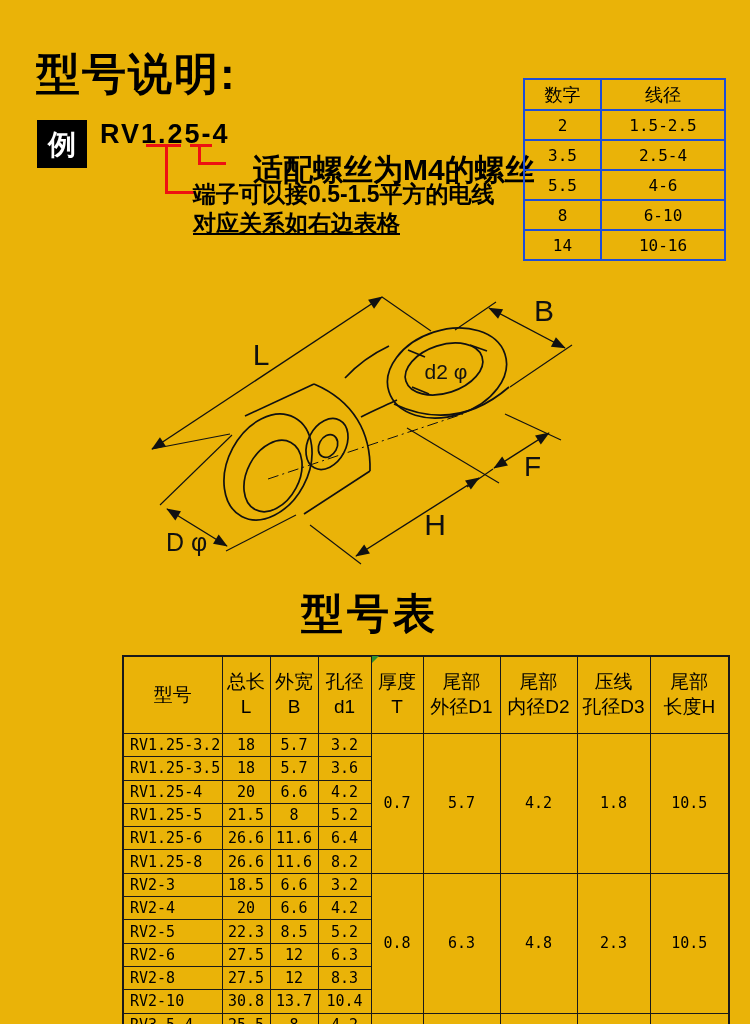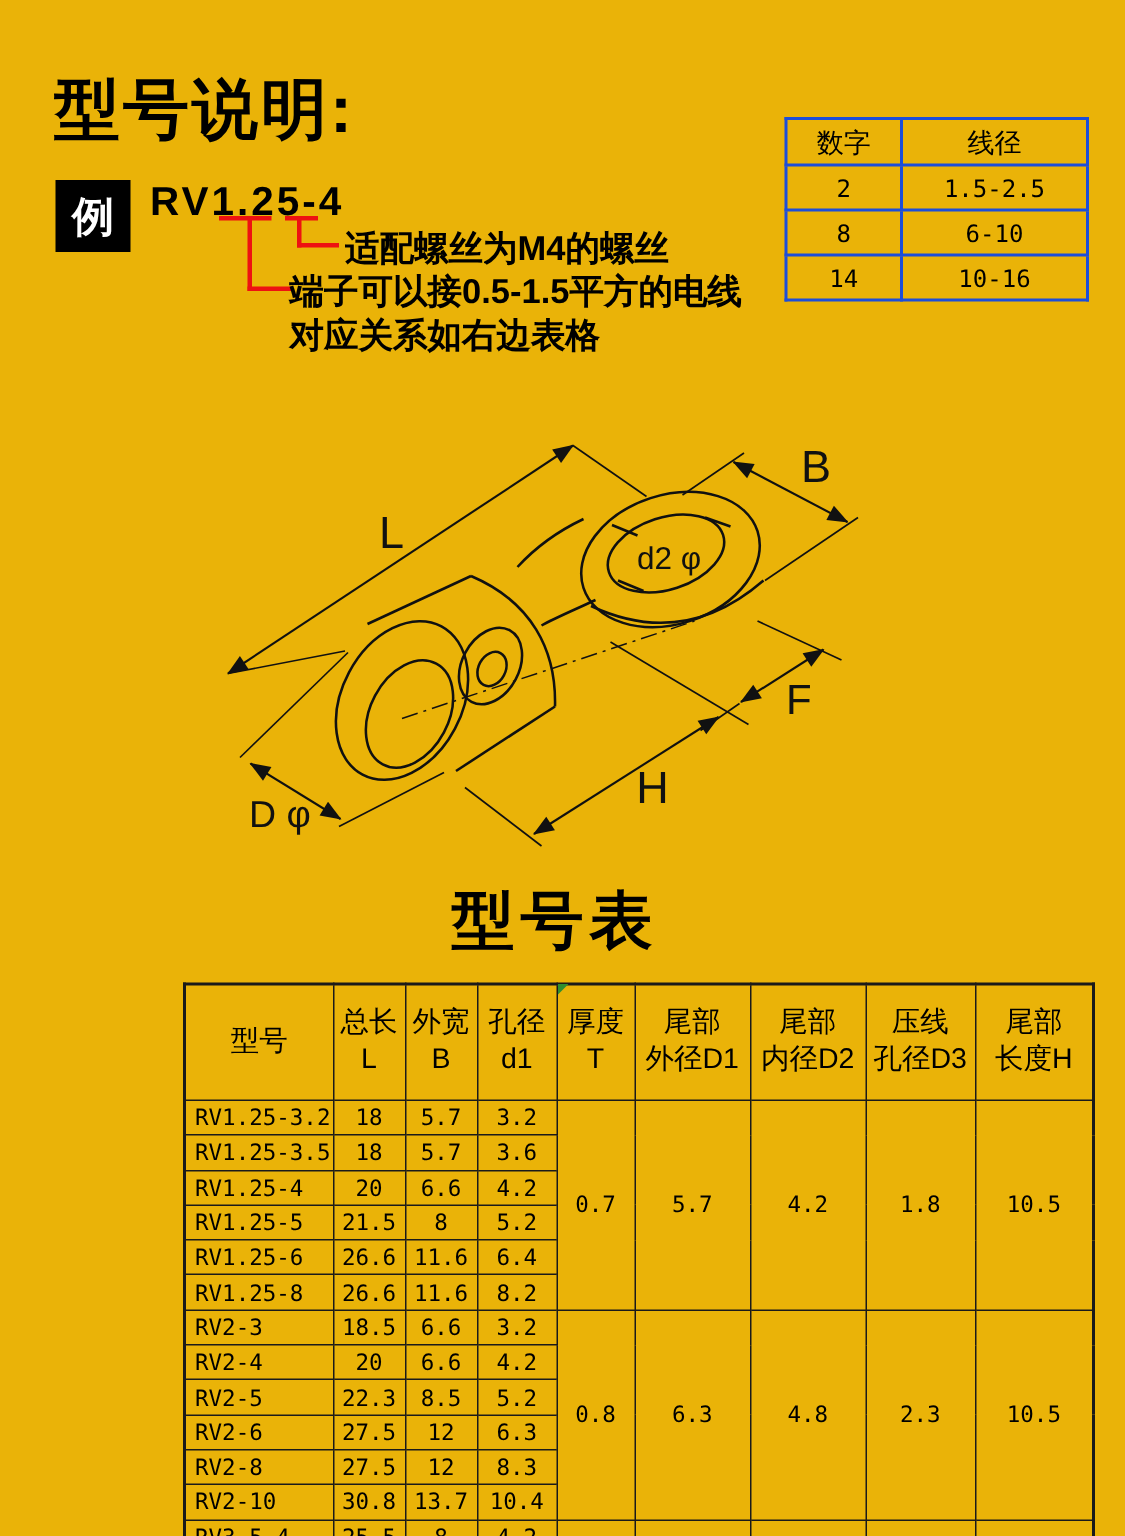--- a/index.html
+++ b/index.html
@@ -14,23 +14,23 @@
   #example-model{position:absolute;left:100px;top:119px;font-size:27px;font-weight:bold;
                  letter-spacing:2px;}
   .redline{position:absolute;background:#ee1111;}
   #rl-u1{left:146px;top:144px;width:35px;height:3px;}
   #rl-u2{left:190px;top:144px;width:22px;height:3px;}
   #rl-v1{left:165px;top:144px;width:3px;height:50px;}
   #rl-h1{left:165px;top:191px;width:30px;height:3px;}
   #rl-v2{left:198px;top:144px;width:3px;height:21px;}
   #rl-h2{left:198px;top:162px;width:28px;height:3px;}
   .annot{position:absolute;font-weight:bold;white-space:nowrap;}
-  #annot-screw{left:230px;top:150px;font-size:23px;}
+  #annot-screw{left:253px;top:150px;font-size:30px;}
   #annot-wire{left:193px;top:179px;font-size:23px;}
-  #annot-ref{left:193px;top:208px;font-size:23px;}
+  #annot-ref{left:193px;top:208px;font-size:23px;text-decoration:underline;}
 
   
   #wire-table{position:absolute;left:523px;top:78px;width:203px;border-collapse:collapse;
               table-layout:fixed;}
   #wire-table th,#wire-table td{border:2px solid #1d4ed8;text-align:center;padding:1px;}
   #wire-table{border:2px solid #1a1a1a;}
   #wire-table th{height:27px;font-size:18px;font-weight:normal;}
   #wire-table td{height:26px;font-size:16px;font-family:"DejaVu Sans Mono",monospace;}
   #wire-col-num{width:77px;}
 
@@ -81,20 +81,28 @@
     <thead>
       <tr>
         <th>数字</th>
         <th>线径</th>
       </tr>
     </thead>
     <tbody>
         <tr>
           <td>2</td>
           <td>1.5-2.5</td>
+        </tr>
+        <tr>
+          <td>3.5</td>
+          <td>2.5-4</td>
+        </tr>
+        <tr>
+          <td>5.5</td>
+          <td>4-6</td>
         </tr>
         <tr>
           <td>8</td>
           <td>6-10</td>
         </tr>
         <tr>
           <td>14</td>
           <td>10-16</td>
         </tr>
       </tbody>

